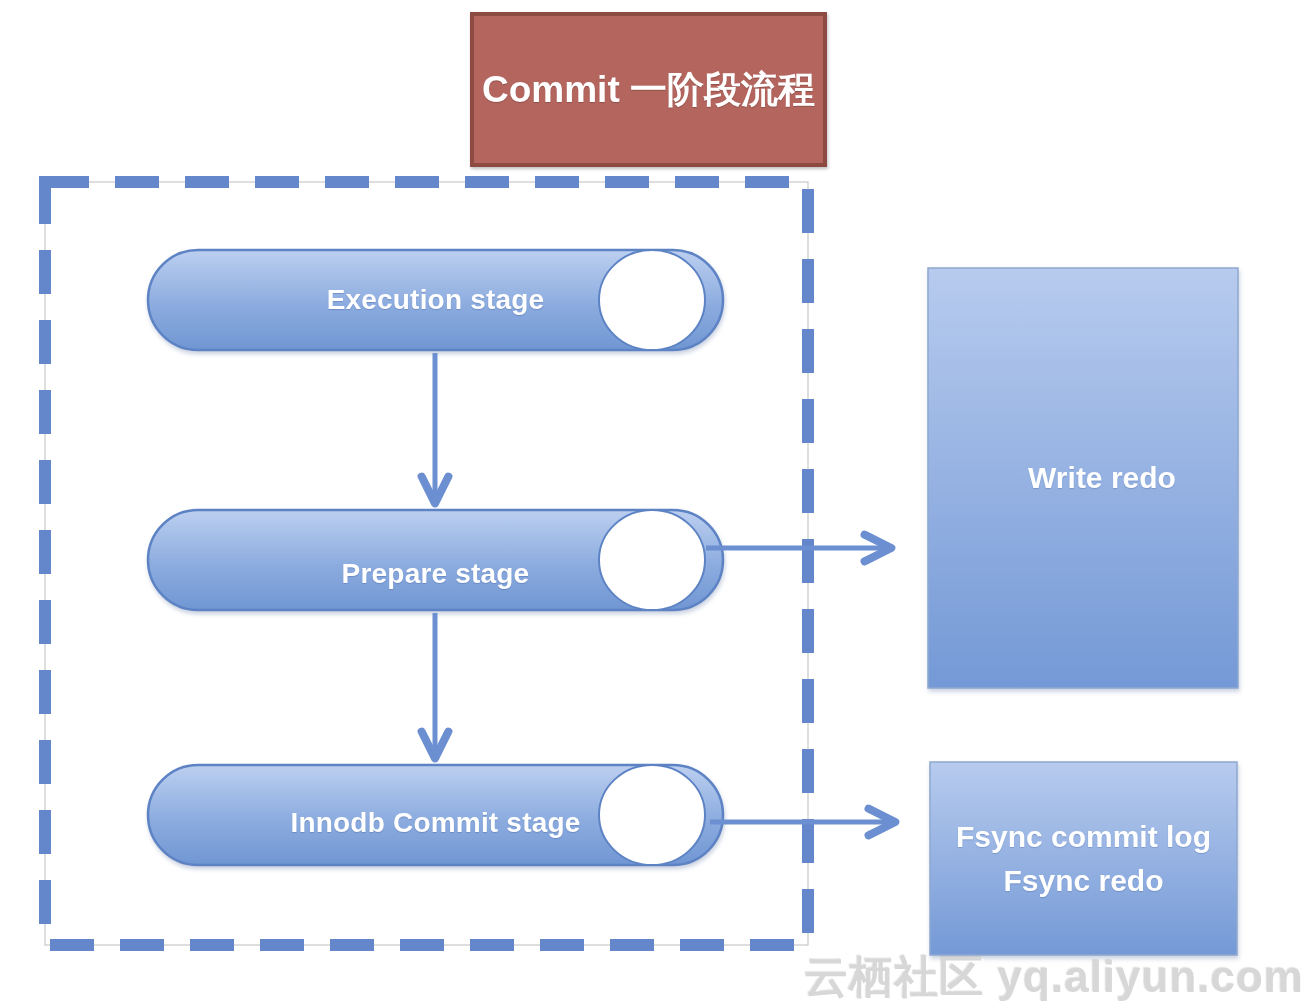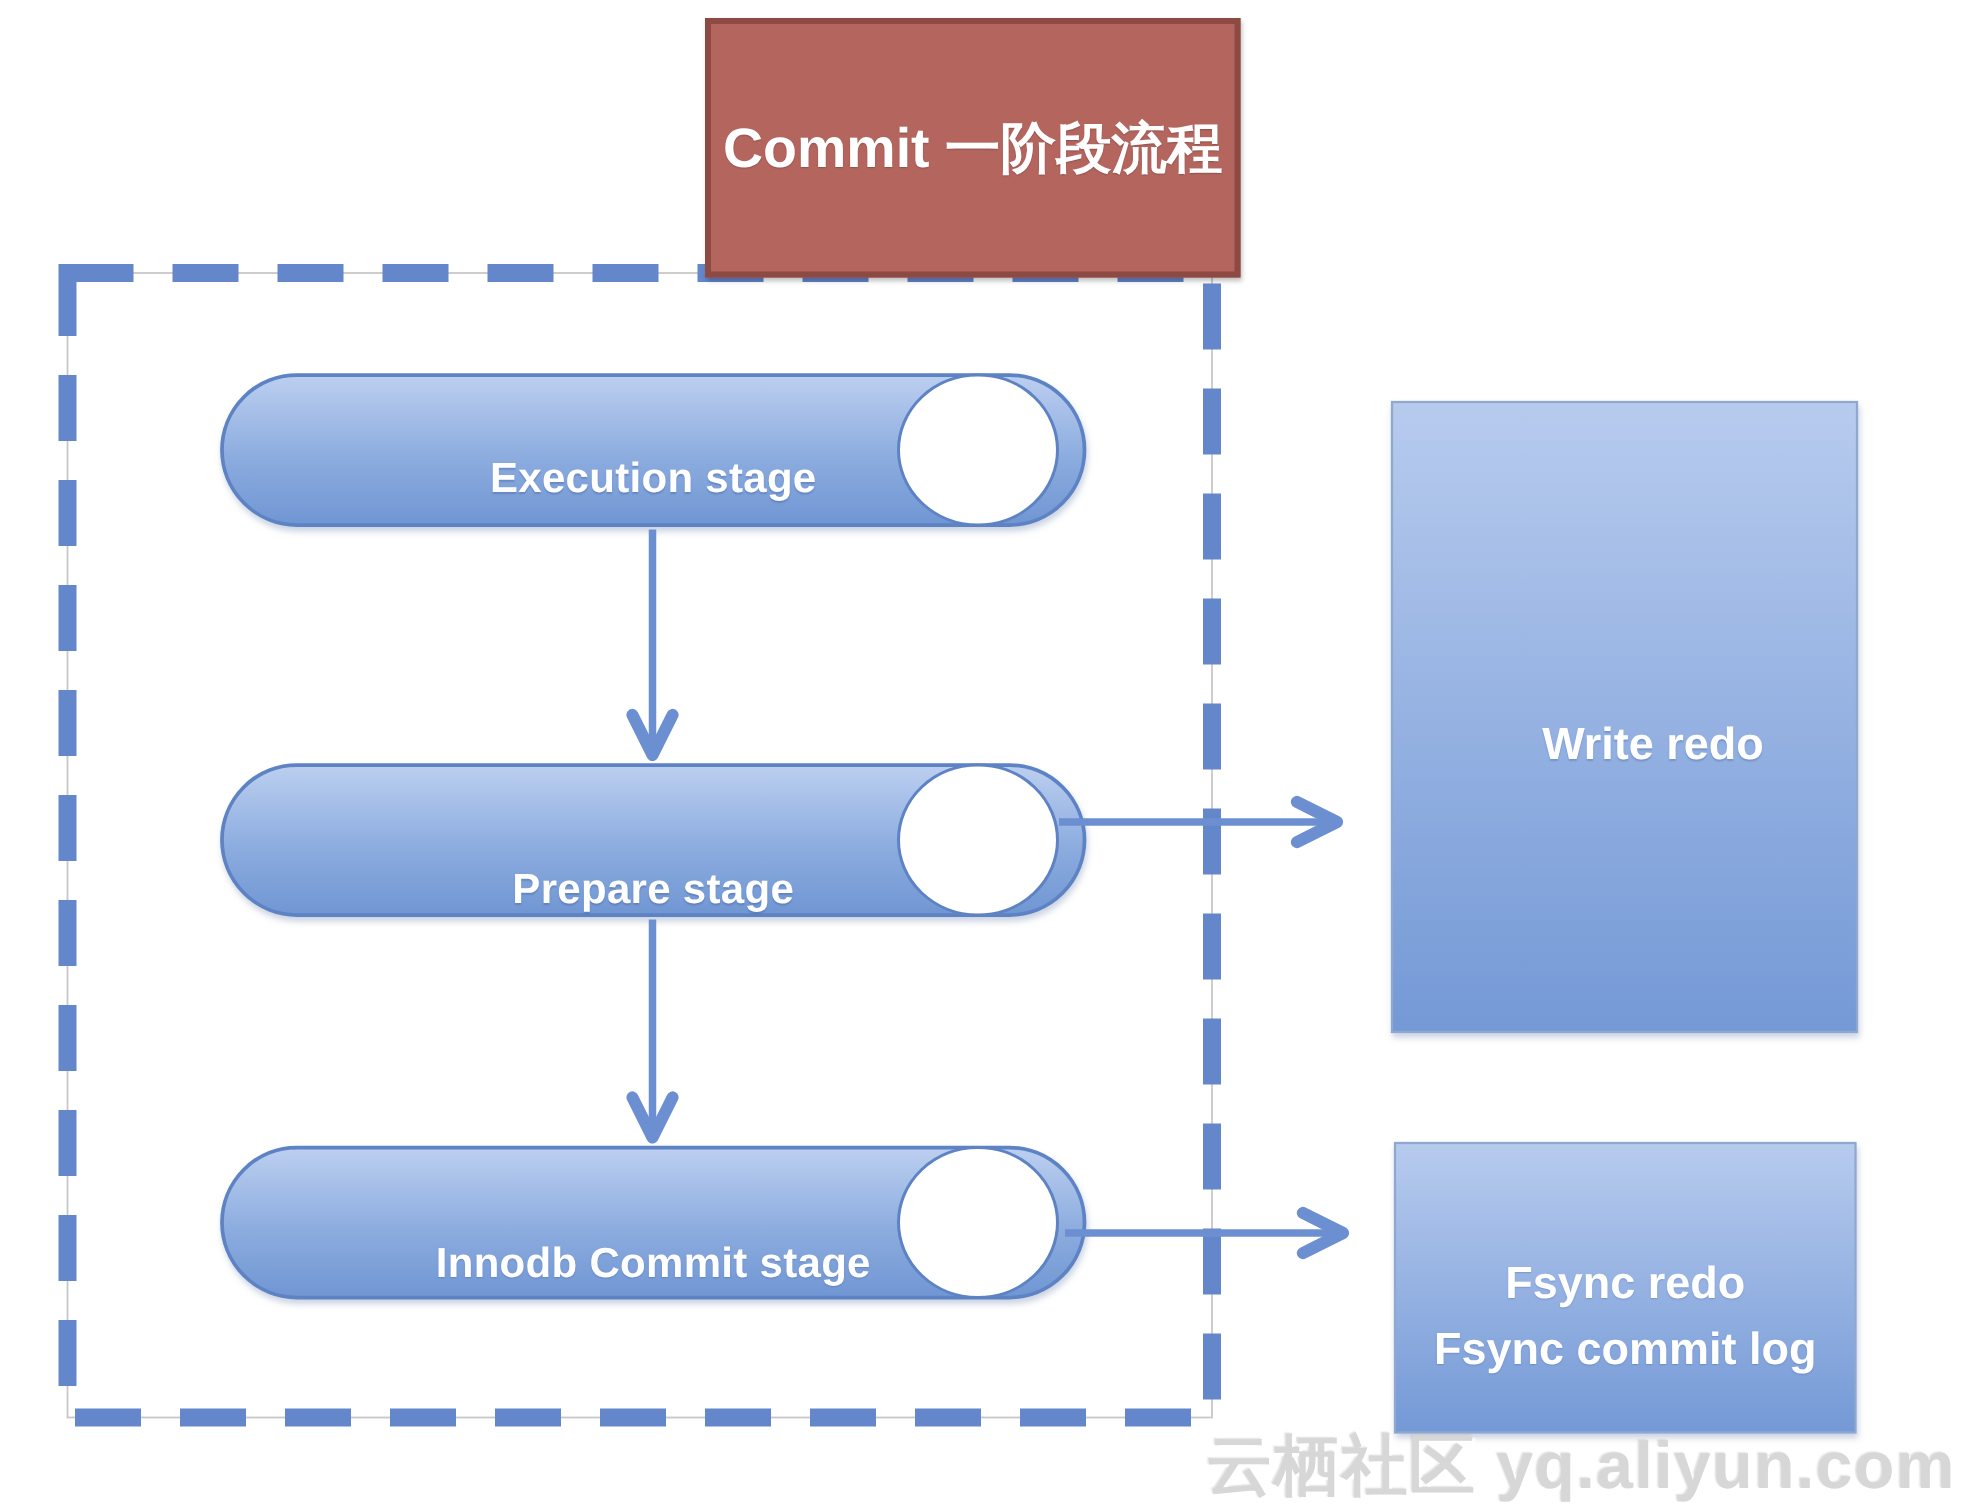--- a/index.html
+++ b/index.html
@@ -14,28 +14,27 @@
   .layer-svg{position:absolute;left:0;top:0;}
   .label{
     position:absolute;
     display:flex;
     align-items:center;
     justify-content:center;
     text-align:center;
     color:#ffffff;
     font-weight:bold;
     pointer-events:none;
-    margin-top:19px;
   }
   .stage-label{font-size:28px;letter-spacing:.2px;text-shadow:0 1px 1px rgba(60,90,150,.35);}
   .box-label{font-size:30px;text-shadow:0 1px 1px rgba(60,90,150,.3);}
   .fsync-label{flex-direction:column;line-height:1.45;}
   .title-box{
     position:absolute;
-    left:470px;top:12px;width:357px;height:173px;
+    left:470px;top:12px;width:357px;height:155px;
     background:#b4655e;
     border:4px solid #8d4a43;
     box-sizing:border-box;
     display:flex;align-items:center;justify-content:center;
     box-shadow:1px 2px 3px rgba(0,0,0,.25);
   }
   .title-text{
     color:#ffffff;
     font-size:37px;
     font-weight:bold;
@@ -104,19 +103,19 @@
   <div class="title-box">
     <span class="title-text">Commit  一阶段流程</span>
   </div>
 
   <div class="label stage-label" style="left:148px;top:250px;width:575px;height:100px;">Execution stage</div>
   <div class="label stage-label" style="left:148px;top:510px;width:575px;height:128px;">Prepare stage</div>
   <div class="label stage-label" style="left:148px;top:765px;width:575px;height:115px;">Innodb Commit stage</div>
 
   <div class="label box-label" style="left:928px;top:268px;width:348px;height:420px;border-radius:20px;">Write redo</div>
   <div class="label box-label fsync-label" style="left:930px;top:762px;width:307px;height:193px;">
+    <span>Fsync commit log</span>
     <span>Fsync redo</span>
-    <span>Fsync commit log</span>
   </div>
 
   <div class="watermark">云栖社区 yq.aliyun.com</div>
 
 </div>
 
 </body></html>

